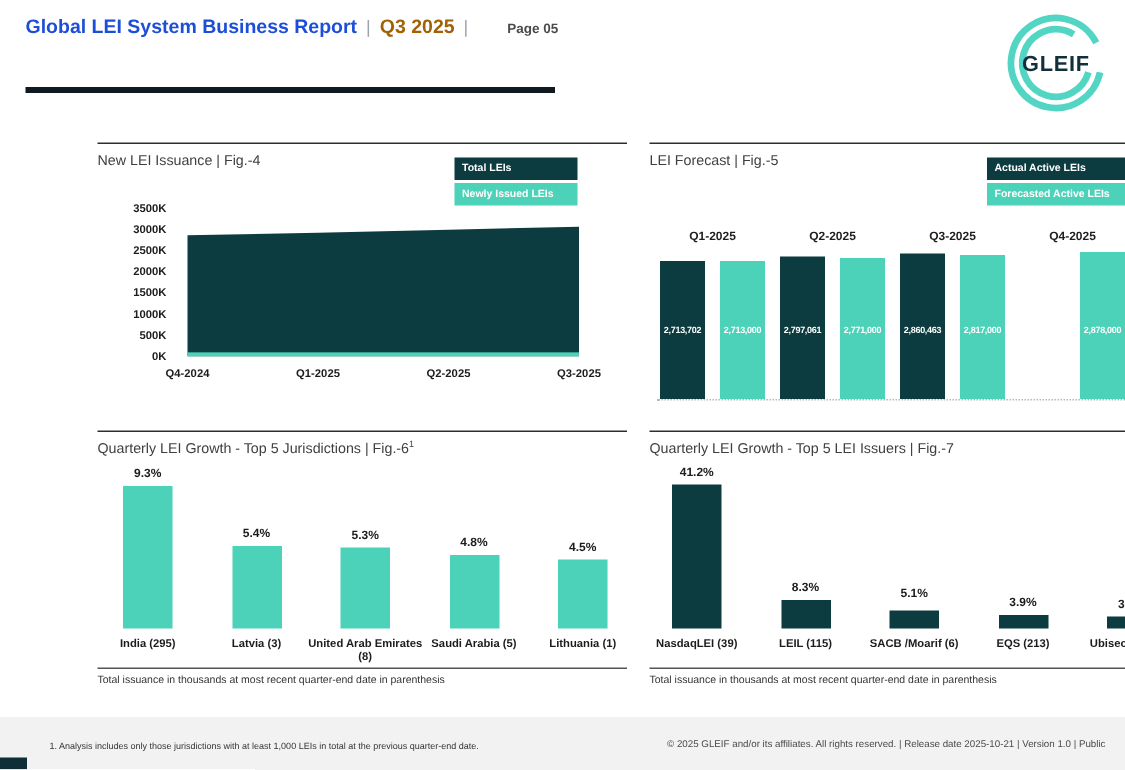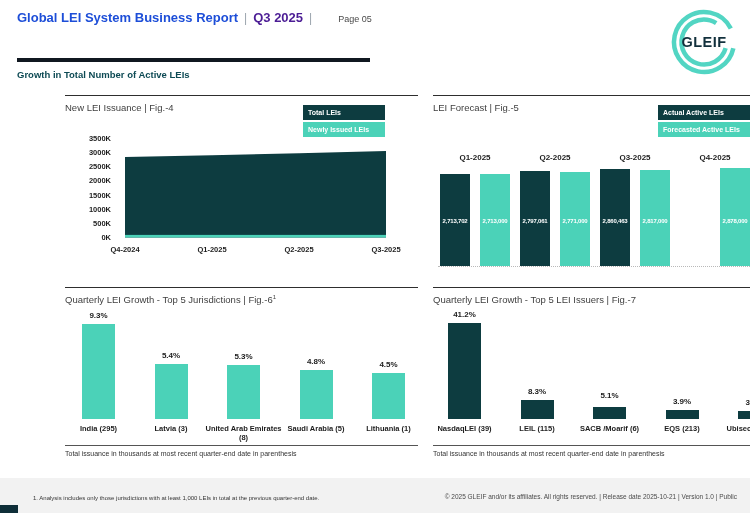--- a/index.html
+++ b/index.html
@@ -3,22 +3,22 @@
 <meta charset="utf-8">
 <style>
   html,body{margin:0;padding:0;background:#fff;}
   .page{position:relative;width:750px;height:513px;background:#ffffff;
         font-family:"Liberation Sans",sans-serif;overflow:hidden;}
 
   
   .hdr{position:absolute;left:17px;top:10px;display:flex;align-items:baseline;gap:6px;white-space:nowrap;}
   .hdr .title{font-size:13px;font-weight:bold;color:#1d4ed8;}
   .hdr .sep{font-size:12px;color:#9aa4ad;font-weight:normal;}
-  .hdr .period{font-size:13px;font-weight:bold;color:#4c1d95;}
-  .hdr .pagenum{font-size:9px;font-weight:normal;color:#4a4a4a;padding-left:20px;}
+  .hdr .period{font-size:13px;font-weight:bold;color:#a16207;}
+  .hdr .pagenum{font-size:9px;font-weight:bold;color:#4a4a4a;padding-left:20px;}
   .logo{position:absolute;right:10px;top:6px;width:72px;height:72px;}
 
   .thick-rule{position:absolute;left:17px;top:58px;width:353px;height:4px;background:#101820;}
   .section-heading{position:absolute;left:17px;top:69px;font-size:9.5px;font-weight:bold;color:#0d4a54;}
 
   
   .panel{position:absolute;border-top:1.5px solid #2e2e2e;margin-left:48px;}
   .p-tl{left:17px;top:95px;width:353px;height:185px;}
   .p-tr{left:385px;top:95px;width:350px;height:185px;}
   .p-bl{left:17px;top:287px;width:353px;height:178px;}
@@ -68,21 +68,20 @@
 
   <div class="logo">
     <svg width="72" height="72" viewBox="0 0 72 72">
       <circle cx="36" cy="36" r="30" fill="none" stroke="#52d5c3" stroke-width="4.5" stroke-dasharray="168 20.5" transform="rotate(12 36 36)"></circle>
       <circle cx="36" cy="36" r="22.5" fill="none" stroke="#52d5c3" stroke-width="4.5" stroke-dasharray="112 29.4" transform="rotate(16 36 36)"></circle>
       <text x="36" y="41" text-anchor="middle" font-family="Liberation Sans, sans-serif" font-size="14.5" font-weight="bold" fill="#12303c" letter-spacing="0.5">GLEIF</text>
     </svg>
   </div>
 
   <div class="thick-rule"></div>
-  <div class="section-heading">Growth in Total Number of Active LEIs</div>
 
   <div class="panel p-tl">
     <div class="panel-title">New LEI Issuance | Fig.-4</div>
     <div class="legend legend-f4" id="legend-f4">
         <div class="lg-item" style="background: rgb(13, 60, 64);">Total LEIs</div>
         <div class="lg-item" style="background: rgb(75, 210, 184);">Newly Issued LEIs</div>
       </div>
     <svg id="fig4-svg" width="353" height="165">
         <text x="46" y="144.0" text-anchor="end" class="ax">0K</text>
         <text x="46" y="129.9" text-anchor="end" class="ax">500K</text>

